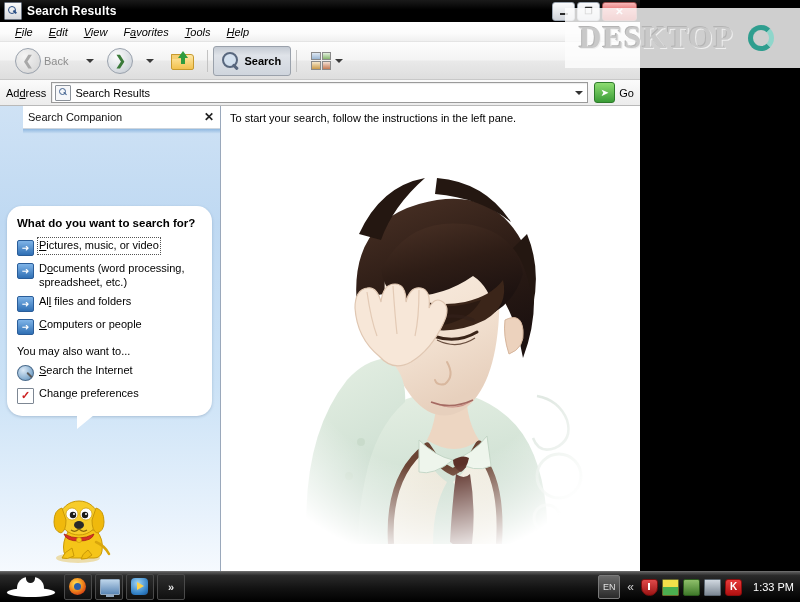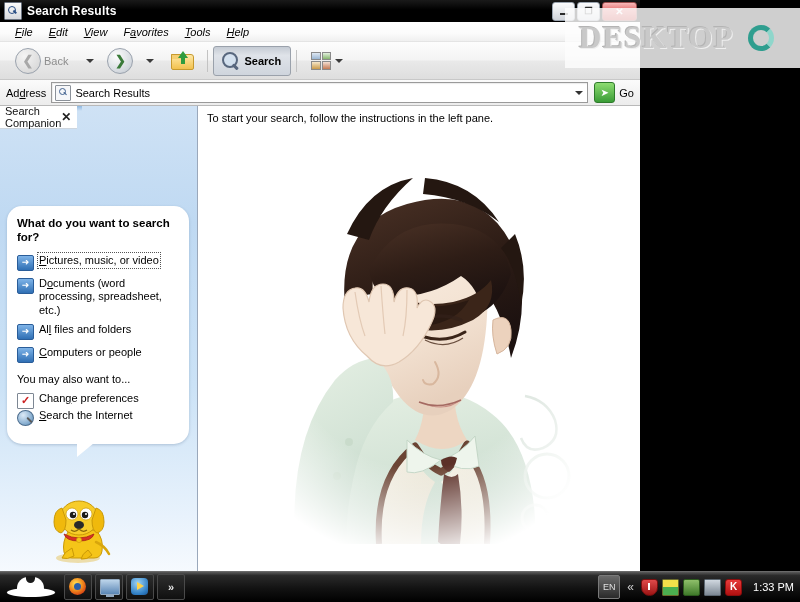--- a/index.html
+++ b/index.html
@@ -220,23 +220,23 @@
     display:flex;align-items:center;justify-content:center;
     color:#fff;font-size:10px;line-height:1;
   }
   .go-label{font-size:11px;}
 
   
   .body-split{flex:1;display:flex;min-height:0;background:#fff;}
 
   
   .pane{
-    width:197px;flex:0 0 197px;display:flex;
+    width:197px;flex:0 0 197px;display:flex;flex-direction:column;
     background:linear-gradient(to bottom,#cfe2f5 0%,#bfd9f2 25%,#cbe2f6 60%,#e8f2fc 88%,#f6fafe 100%);
-    border-right:1px solid #9aa8bb;position:relative;
+    border-right:1px solid #9aa8bb;position:relative;padding-left:23px;
   }
   .pane-head{
     height:22px;flex:0 0 22px;background:#fff;
     display:flex;align-items:center;justify-content:space-between;
     padding:0 6px 0 5px;border-bottom:1px solid #cfd6de;
   }
   .pane-title{font-size:11px;color:#111;}
   .pane-close{font-size:12px;color:#222;font-weight:bold;line-height:1;}
   .pane-strip{height:5px;flex:0 0 5px;background:linear-gradient(to bottom,#8fb8e0,#cfe2f5);}
 
@@ -544,28 +544,28 @@
         </div>
 
         <div class="opt">
           <div class="opt-ico ico-arrow"></div>
           <div class="opt-txt"><u>C</u>omputers or people</div>
         </div>
 
 
         <div class="also">You may also want to...</div>
 
+        <div class="opt">
+          <div class="opt-ico ico-globe"></div>
+          <div class="opt-txt"><u>S</u>earch the Internet</div>
+        </div>
+
         <div class="opt" style="margin-bottom:0;">
           <div class="opt-ico ico-check"></div>
           <div class="opt-txt">Chan<u>g</u>e preferences</div>
-        </div>
-
-        <div class="opt">
-          <div class="opt-ico ico-globe"></div>
-          <div class="opt-txt"><u>S</u>earch the Internet</div>
         </div>
       </div>
 
       <svg class="rover" viewBox="0 0 64 72">
         <ellipse cx="30" cy="66" rx="22" ry="5" fill="#e0ac14" opacity="0.35"></ellipse>
         <path d="M20 40 q-6 10 -4 20 q1 6 8 6 l22 0 q7 0 8 -7 q2 -12 -6 -21 z" fill="#f5c518" stroke="#c99806" stroke-width="1"></path>
         <path d="M24 56 q-8 4 -10 10 q5 2 12 -2 z" fill="#f5c518" stroke="#c99806" stroke-width="1"></path>
         <path d="M40 58 q-6 4 -7 9 q6 1 11 -4 z" fill="#f1bd10" stroke="#c99806" stroke-width="1"></path>
         <path d="M48 50 q9 4 13 12" stroke="#d8a60c" stroke-width="2.5" fill="none" stroke-linecap="round"></path>
         <ellipse cx="31" cy="26" rx="19" ry="17" fill="#f7cc2a" stroke="#c99806" stroke-width="1"></ellipse>

